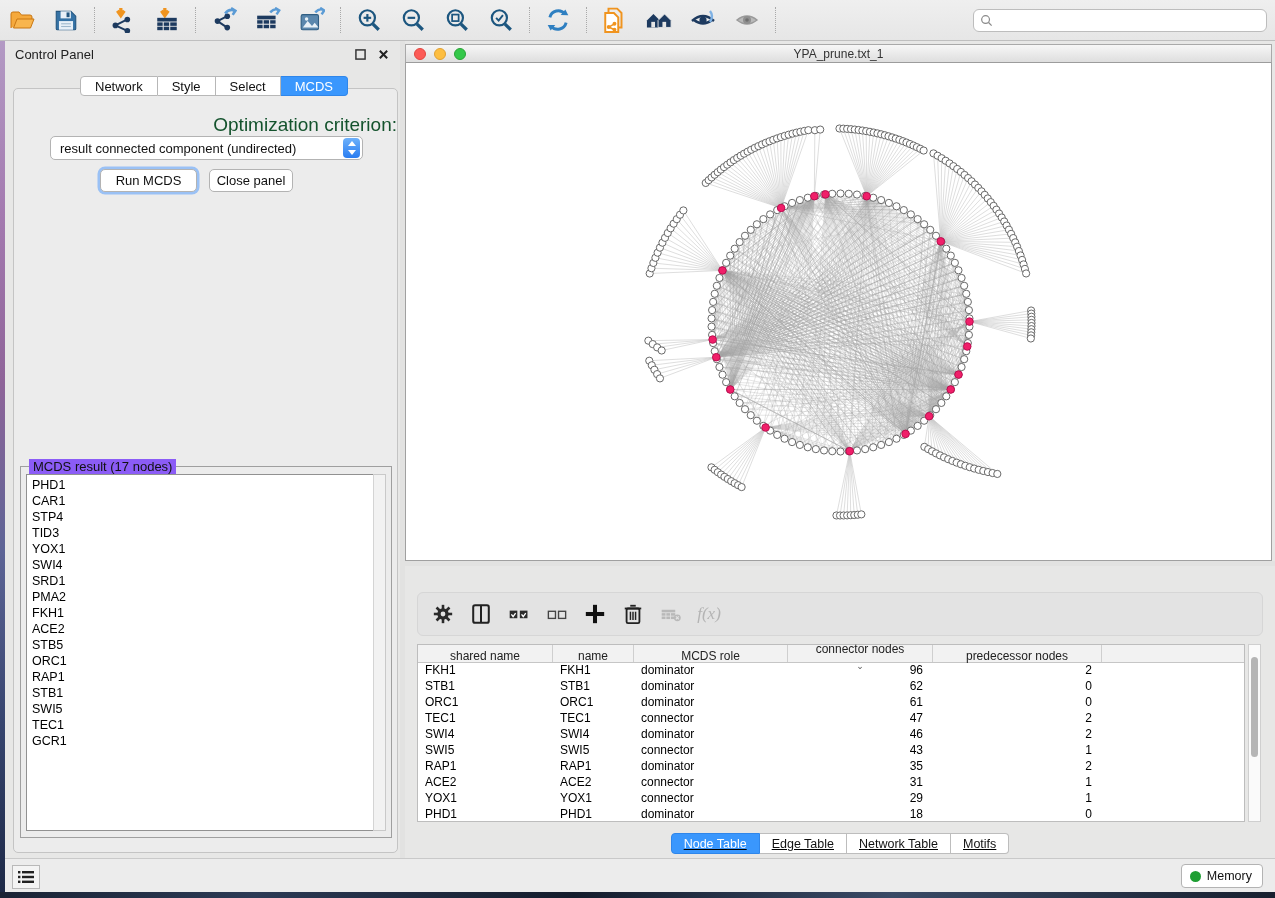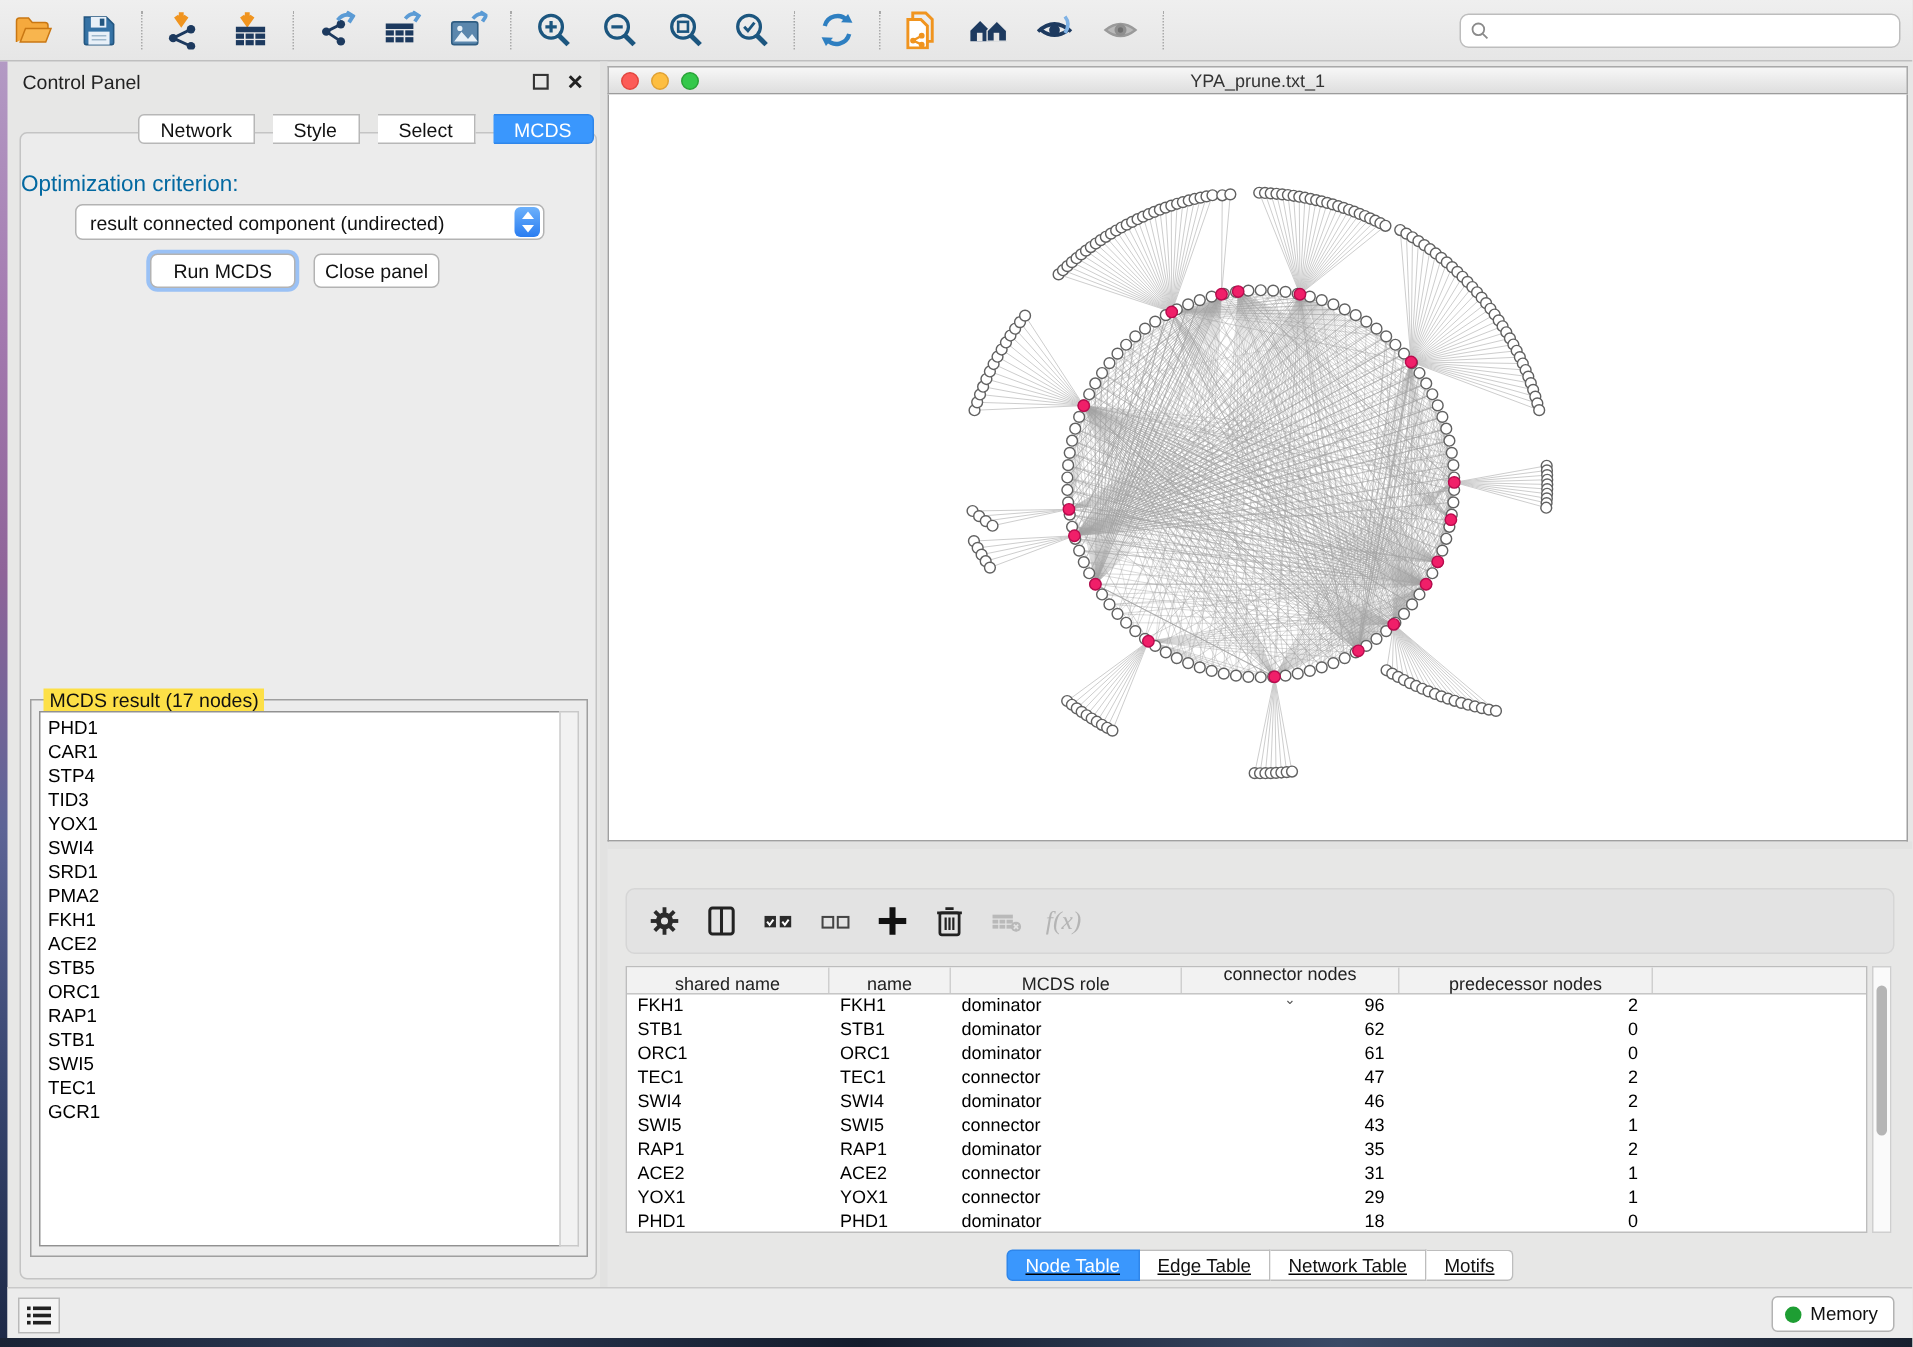--- a/index.html
+++ b/index.html
@@ -25,43 +25,43 @@
 #search-input { border:none; outline:none; flex:1; font-size:12px; background:transparent; height:100%; }
 
 
 #control-panel { left:5px; top:41px; width:395px; height:817px; }
 .panel-header { height:26px; display:flex; align-items:center; padding:0 10px; font-size:13px; color:#222; }
 .panel-header .spacer { flex:1; }
 .ph-btn { width:14px; height:14px; margin-left:9px; display:flex; align-items:center; justify-content:center; }
 .ph-btn svg { width:11px; height:11px; }
 #cp-tabs { left:75px; top:35px; height:20px; display:flex; position:absolute; z-index:3; }
 .seg-tab { padding:0 14px; font-size:13px; background:#fff; border:1px solid #b7b7b7; border-left:none;
-  display:flex; align-items:center; color:#111;margin-left:12px; }
+  display:flex; align-items:center; color:#111; }
 .seg-tab:first-child { border-left:1px solid #b7b7b7; border-radius:4px 0 0 4px; }
 .seg-tab:last-child { border-radius:0 4px 4px 0; }
 .seg-tab.active { background:#3a97fd; color:#fff; border-color:#2f86ea; }
 #cp-content { left:8px; top:47px; width:385px; height:765px; background:#ececec;
   border:1px solid #c4c4c4; border-radius:5px; position:absolute; }
-#opt-label { top:25px; width:100%; text-align:left; font-size:15px; color:#0369a1; position:absolute; }
+#opt-label { top:25px; width:100%; text-align:right; font-size:19px; color:#14532d; position:absolute; }
 #dropdown { left:36px; top:47px; width:313px; height:24px; background:#fff; border:1px solid #b3b3b3;
   border-radius:5px; position:absolute; display:flex; align-items:center; font-size:13px; color:#111; }
 #dropdown .dd-text { flex:1; padding-left:9px; white-space:nowrap; overflow:hidden; }
 #dd-stepper { width:17px; height:20px; margin-right:2px; border-radius:4px;
   background:linear-gradient(#6db1fb,#2a7df1); position:relative; }
 #dd-stepper .up { position:absolute; left:4.5px; top:3px; width:0; height:0;
   border-left:4px solid transparent; border-right:4px solid transparent; border-bottom:5px solid #fff; }
 #dd-stepper .dn { position:absolute; left:4.5px; bottom:3px; width:0; height:0;
   border-left:4px solid transparent; border-right:4px solid transparent; border-top:5px solid #fff; }
 .push-btn { position:absolute; height:23px; background:#fff; border:1px solid #b3b3b3; border-radius:5px;
   font-size:13px; color:#111; display:flex; align-items:center; justify-content:center; }
 #run-btn { left:86px; top:80px; width:97px; box-shadow:0 0 0 2.5px rgba(110,170,250,.65); }
 #close-btn { left:195px; top:80px; width:84px; }
 #mcds-group { position:absolute; left:6px; top:377px; width:372px; height:372px;
   border:1px solid #9f9f9f; }
-#mcds-legend { position:absolute; left:8px; top:-8px; background:#fde047; padding:0 4px; font-size:13px; color:#111; }
+#mcds-legend { position:absolute; left:8px; top:-8px; background:#8b5cf6; padding:0 4px; font-size:13px; color:#111; }
 #mcds-list { position:absolute; left:5px; top:7px; width:348px; height:357px; background:#fff;
   border:1px solid #919191; font-size:12.5px; color:#000; padding:2px 0 0 5px; line-height:16px; }
 #mcds-scroll { position:absolute; right:5px; top:7px; width:13px; height:357px; background:#f2f2f2;
   border:1px solid #c9c9c9; border-left:1px solid #d4d4d4; }
 
 
 #split-v { left:400px; top:41px; width:5px; height:817px; background:#e2e2e1; }
 #split-h { left:405px; top:561px; width:870px; height:5px; background:#e2e2e1; }
 
 

